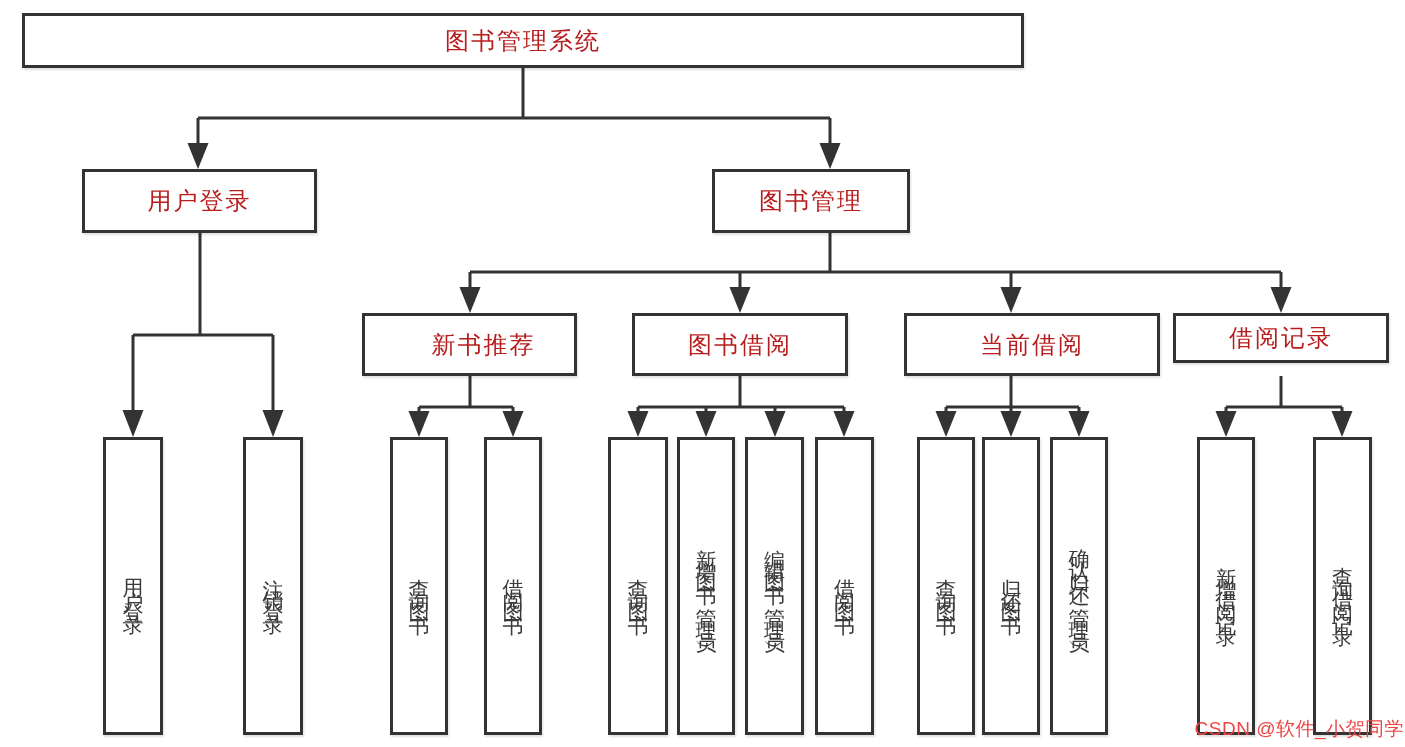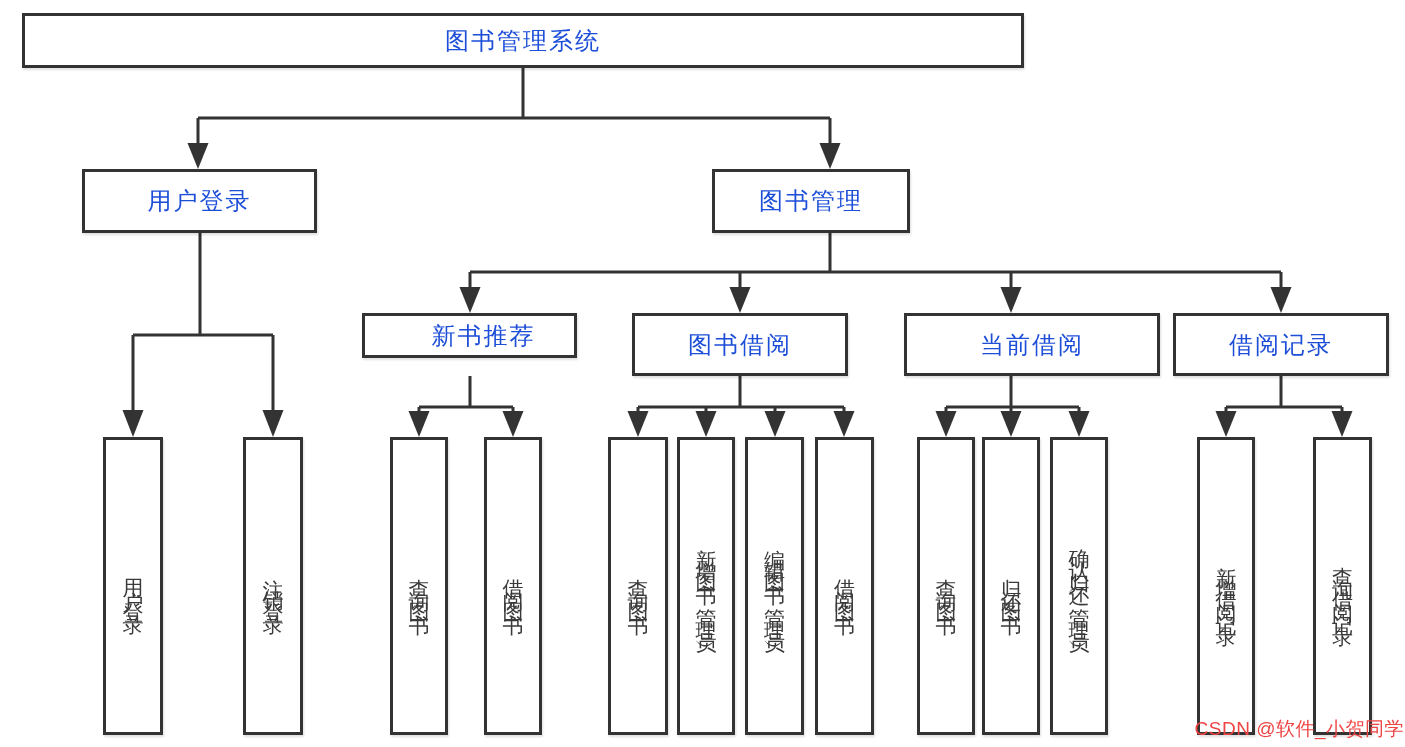--- a/index.html
+++ b/index.html
@@ -3,21 +3,21 @@
 <meta charset="utf-8">
 <style>
   html,body{margin:0;padding:0;background:#fff;}
   #canvas{
     position:relative;width:1405px;height:747px;background:#fff;overflow:hidden;
     font-family:"Liberation Sans","DejaVu Sans",sans-serif;
   }
   #connectors{position:absolute;left:0;top:0;width:1405px;height:747px;}
   .box{
     position:absolute;box-sizing:border-box;background:#fff;
-    border:3px solid #333;color:#1d4ed8;
+    border:3px solid #333;color:#b91c1c;
     display:flex;align-items:center;justify-content:center;
     font-size:24px;letter-spacing:2px;white-space:nowrap;
     box-shadow:1px 2px 2px rgba(0,0,0,0.12);
   }
   .vbox{
     position:absolute;box-sizing:border-box;background:#fff;
     border:3px solid #333;color:#3a3a3a;
     writing-mode:vertical-rl;text-orientation:mixed;
     display:flex;align-items:center;justify-content:center;
     font-size:21px;letter-spacing:12px;white-space:nowrap;
@@ -70,24 +70,24 @@
     <path class="line" d="M1281,376 V407 M1226,407 H1342 M1226,407 V413 M1342,407 V413"></path>
     <polygon class="arrow" points="1215.5,411 1236.5,411 1226,437"></polygon>
     <polygon class="arrow" points="1331.5,411 1352.5,411 1342,437"></polygon>
   </svg>
 
   <div class="box" style="left:22px;top:13px;width:1002px;height:55px;">图书管理系统</div>
 
   <div class="box" style="left:82px;top:169px;width:235px;height:64px;">用户登录</div>
   <div class="box" style="left:712px;top:169px;width:198px;height:64px;">图书管理</div>
 
-  <div class="box" style="left:362px;top:313px;width:215px;height:45px;padding-left:28px;">新书推荐</div>
+  <div class="box" style="left:362px;top:313px;width:215px;height:63px;padding-left:28px;">新书推荐</div>
   <div class="box" style="left:632px;top:313px;width:216px;height:63px;">图书借阅</div>
   <div class="box" style="left:904px;top:313px;width:256px;height:63px;">当前借阅</div>
-  <div class="box" style="left:1173px;top:313px;width:216px;height:63px;">借阅记录</div>
+  <div class="box" style="left:1173px;top:313px;width:216px;height:50px;">借阅记录</div>
 
   <div class="vbox" style="left:103px;top:437px;width:60px;height:298px;">用户登录</div>
   <div class="vbox" style="left:243px;top:437px;width:60px;height:298px;">注销登录</div>
 
   <div class="vbox" style="left:390px;top:437px;width:58px;height:298px;">查询图书</div>
   <div class="vbox" style="left:484px;top:437px;width:58px;height:298px;">借阅图书</div>
 
   <div class="vbox" style="left:608px;top:437px;width:60px;height:298px;">查询图书</div>
   <div class="vbox" style="left:677px;top:437px;width:58px;height:298px;">新增图书（管理员）</div>
   <div class="vbox" style="left:745px;top:437px;width:59px;height:298px;">编辑图书（管理员）</div>

